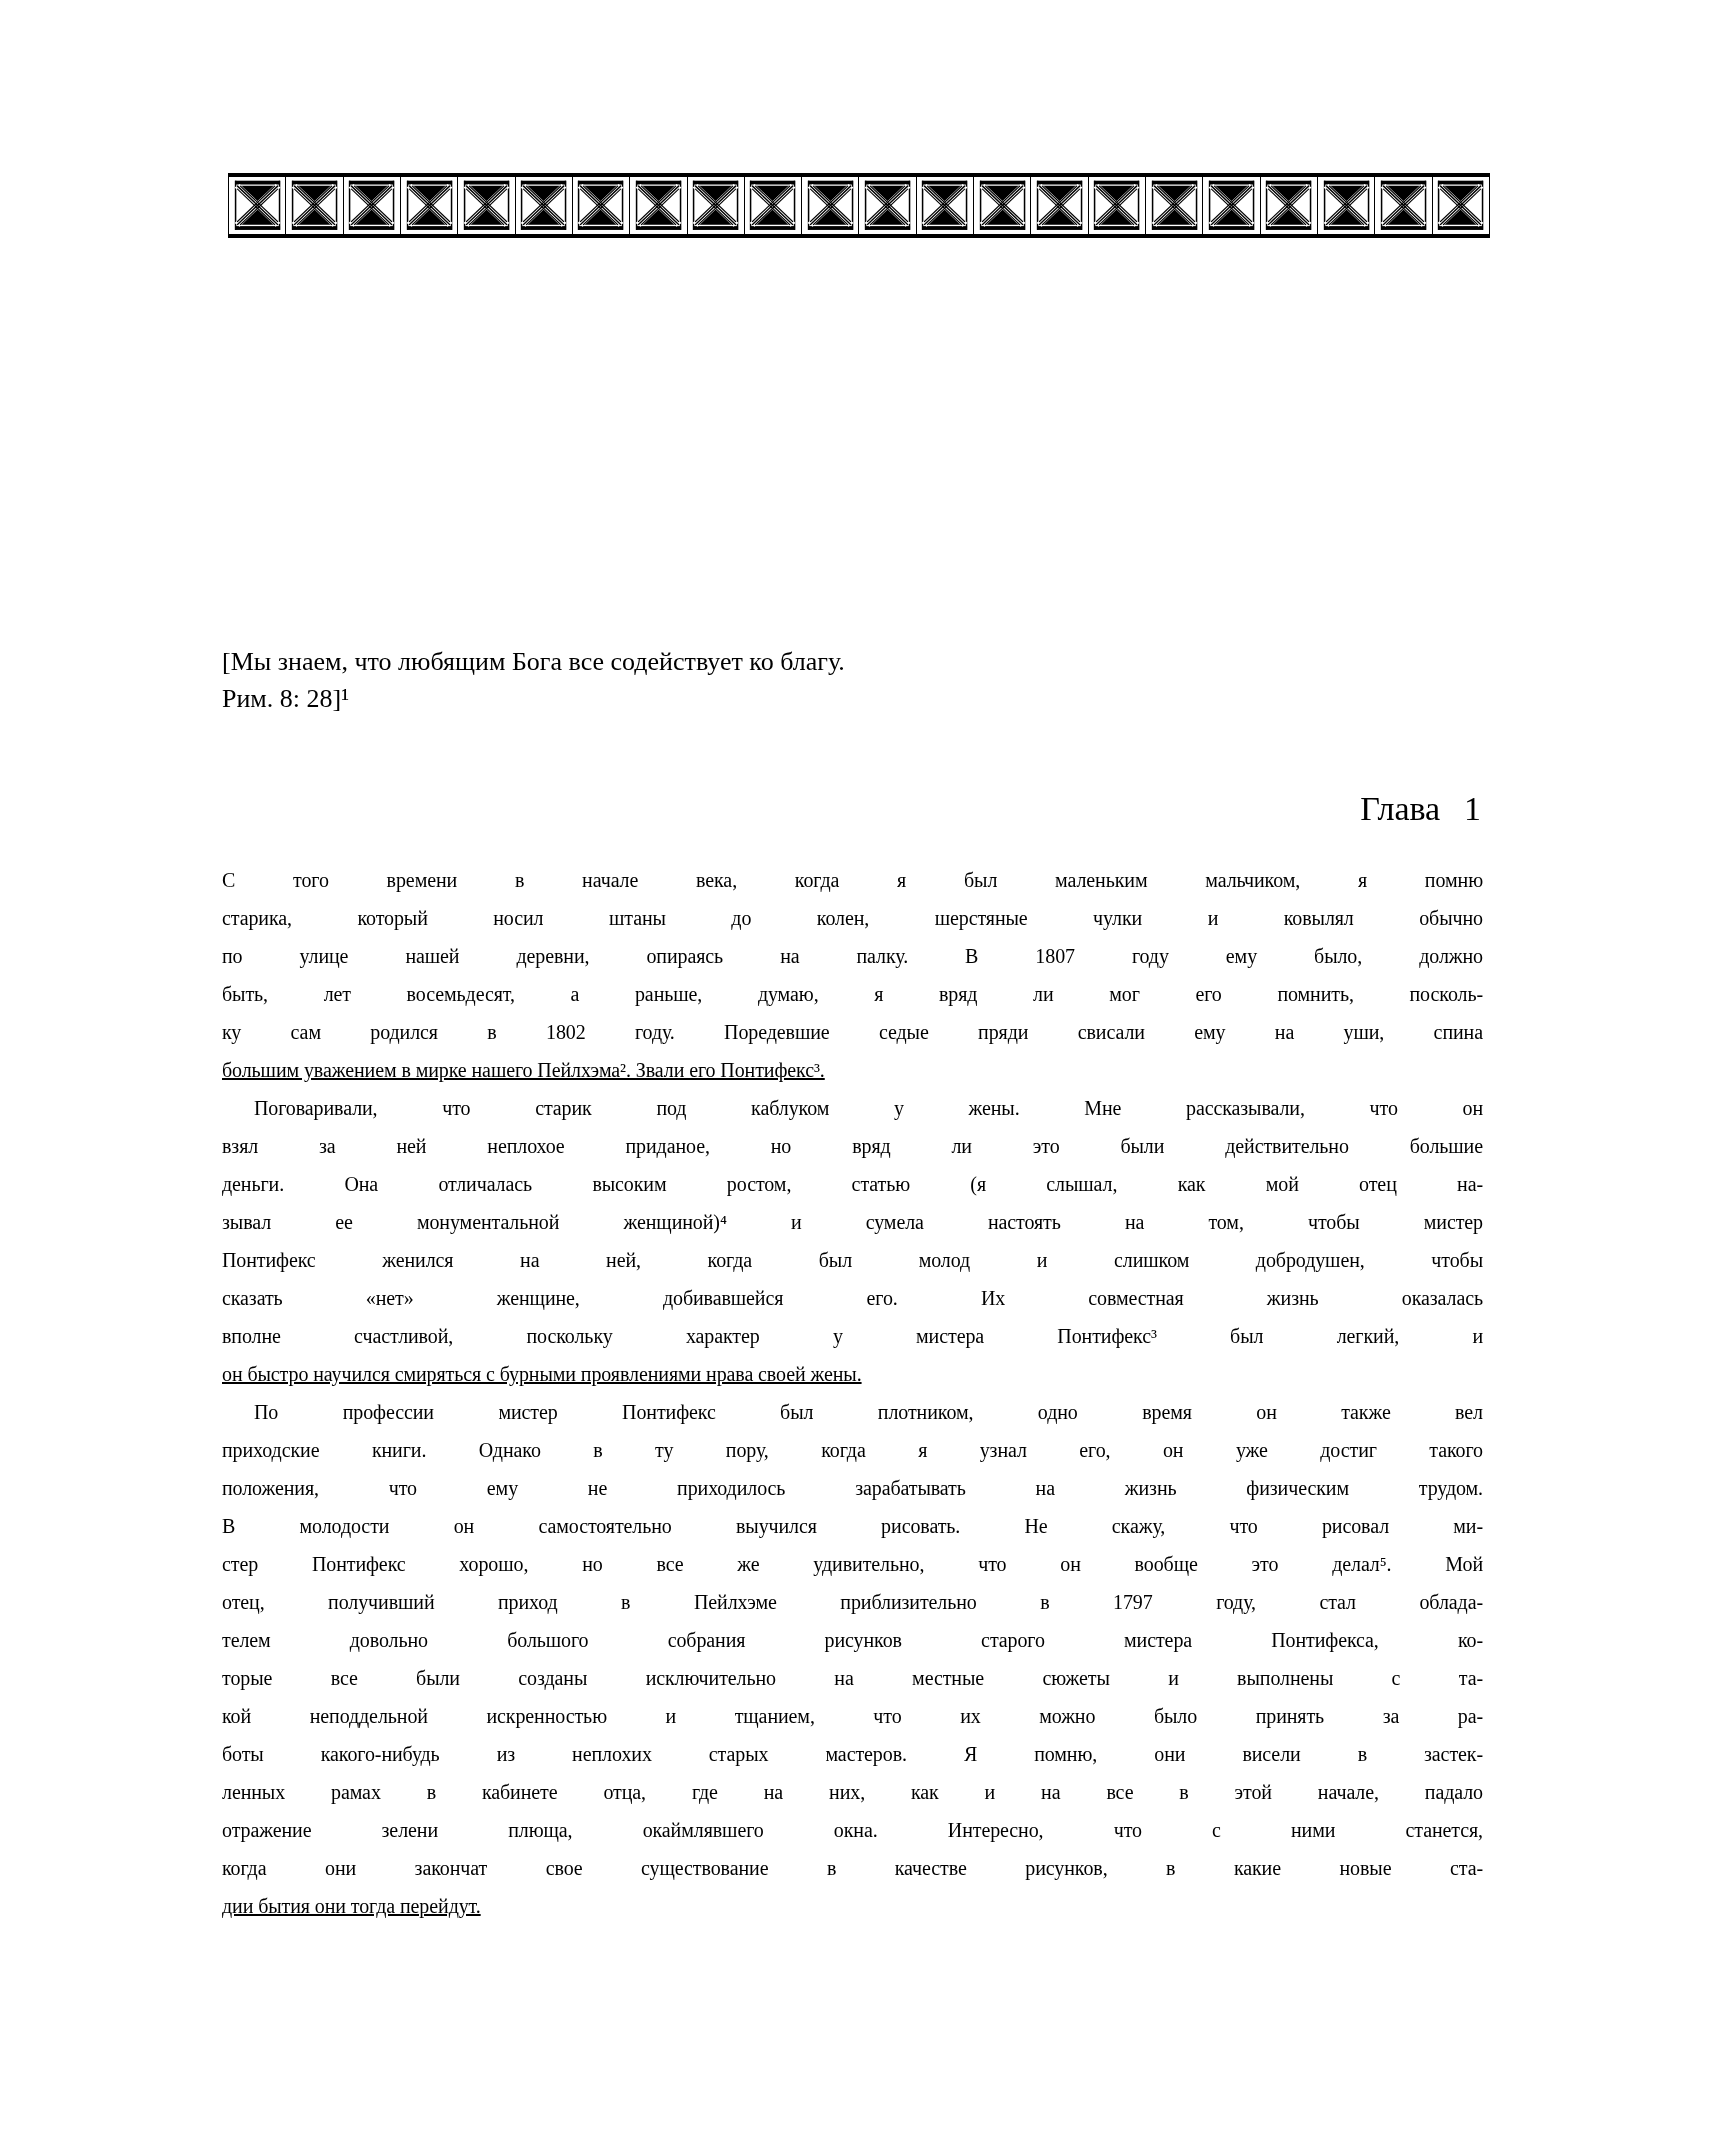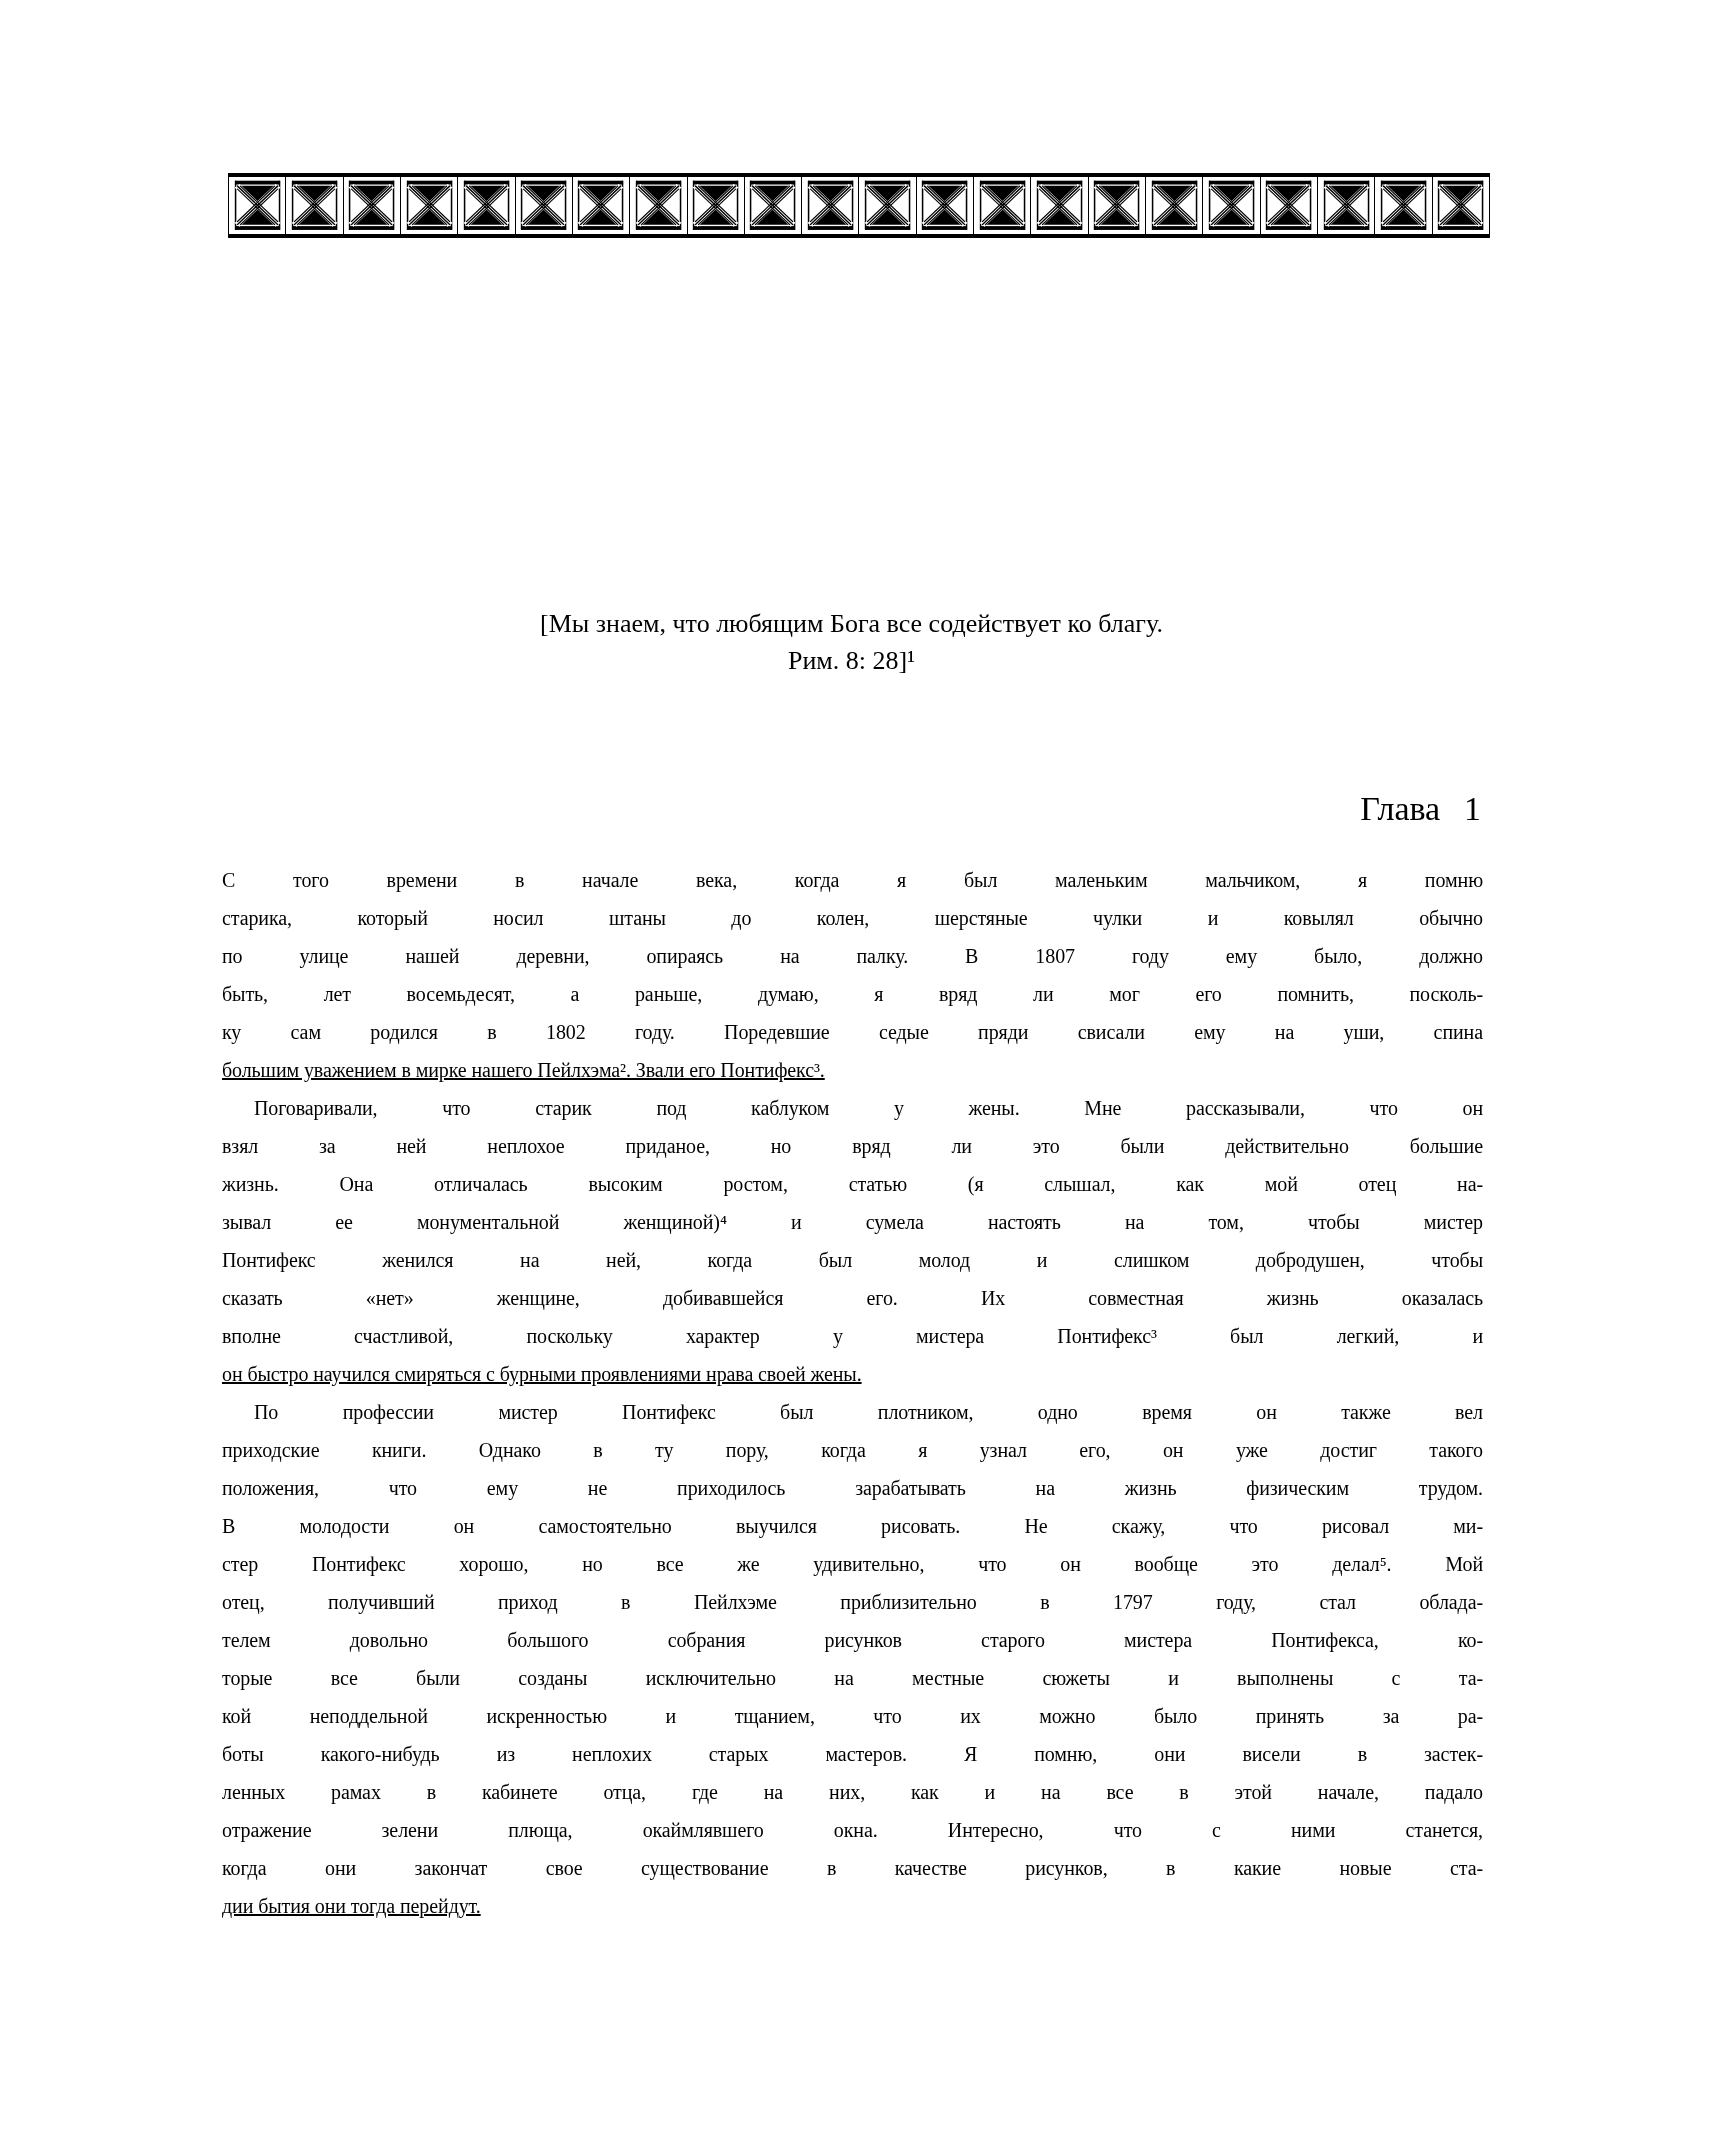--- a/index.html
+++ b/index.html
@@ -40,23 +40,23 @@
     padding: 2.2px 2.6px;
     border-left: 1.3px solid #000;
   }
   .tile:first-child { border-left: none; }
   .tile svg { width: 100%; height: 100%; display: block; }
 
   
   .epigraph {
     position: absolute;
     left: 222px;
-    top: 605px;
+    top: 643px;
     width: 1259px;
-    text-align: center;
+    text-align: left;
     font-size: 26px;
     line-height: 37px;
     white-space: nowrap;
   }
   .epigraph-source { }
 
   
   .chapter-title {
     position: absolute;
     left: 222px;
@@ -613,21 +613,21 @@
 
   <div class="body-text">
       <div class="line">С того времени в начале века, когда я был маленьким мальчиком, я помню</div>
       <div class="line">старика, который носил штаны до колен, шерстяные чулки и ковылял обычно</div>
       <div class="line">по улице нашей деревни, опираясь на палку. В 1807 году ему было, должно</div>
       <div class="line">быть, лет восемьдесят, а раньше, думаю, я вряд ли мог его помнить, посколь-</div>
       <div class="line">ку сам родился в 1802 году. Поредевшие седые пряди свисали ему на уши, спина</div>
       <div class="line para-end">большим уважением в мирке нашего Пейлхэма². Звали его Понтифекс³.</div>
       <div class="line indent">Поговаривали, что старик под каблуком у жены. Мне рассказывали, что он</div>
       <div class="line">взял за ней неплохое приданое, но вряд ли это были действительно большие</div>
-      <div class="line">жизнь. Она отличалась высоким ростом, статью (я слышал, как мой отец на-</div>
+      <div class="line">деньги. Она отличалась высоким ростом, статью (я слышал, как мой отец на-</div>
       <div class="line">зывал ее монументальной женщиной)⁴ и сумела настоять на том, чтобы мистер</div>
       <div class="line">Понтифекс женился на ней, когда был молод и слишком добродушен, чтобы</div>
       <div class="line">сказать «нет» женщине, добивавшейся его. Их совместная жизнь оказалась</div>
       <div class="line">вполне счастливой, поскольку характер у мистера Понтифекс³ был легкий, и</div>
       <div class="line para-end">он быстро научился смиряться с бурными проявлениями нрава своей жены.</div>
       <div class="line indent">По профессии мистер Понтифекс был плотником, одно время он также вел</div>
       <div class="line">приходские книги. Однако в ту пору, когда я узнал его, он уже достиг такого</div>
       <div class="line">положения, что ему не приходилось зарабатывать на жизнь физическим трудом.</div>
       <div class="line">В молодости он самостоятельно выучился рисовать. Не скажу, что рисовал ми-</div>
       <div class="line">стер Понтифекс хорошо, но все же удивительно, что он вообще это делал⁵. Мой</div>

